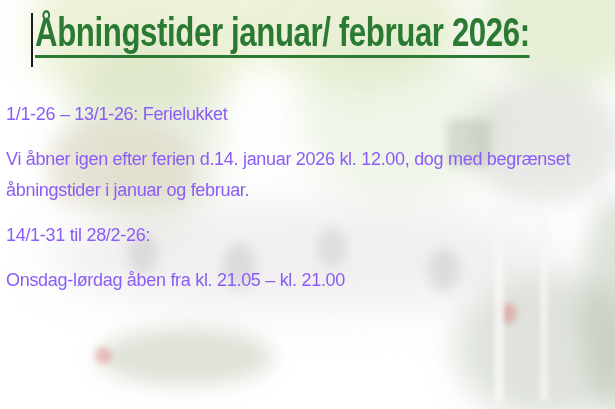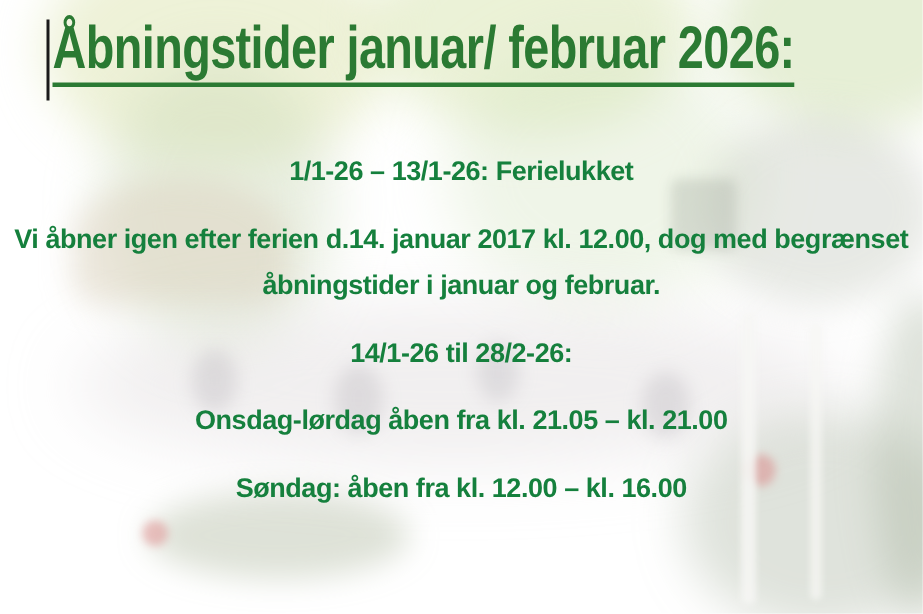--- a/index.html
+++ b/index.html
@@ -58,24 +58,24 @@
   .title-inner {
     display: inline-block;
     transform: scaleX(0.78);
     transform-origin: 0 0;
     border-bottom: 3px solid #2b7a33;
     padding-bottom: 3px;
   }
 
   .lines {
     position: absolute; left: 0; right: 0; top: 99px;
-    text-align: center;
-    color: #15803d;
+    text-align: left;
+    color: #8b5cf6;
     font-size: 18px;
-    font-weight: 700;
+    font-weight: 400;
     line-height: 31px;
     letter-spacing: -0.3px;
   }
   .lines p { margin: 0 6px 14px 6px; }
 </style>
 </head>
 <body>
 
 <div class="page">
 
@@ -105,20 +105,19 @@
 
   <div class="content">
     <div class="caret"></div>
 
     <h1 class="title">
       <span class="title-inner">Åbningstider januar/ februar 2026:</span>
     </h1>
 
     <div class="lines">
       <p>1/1-26 – 13/1-26: Ferielukket</p>
-      <p>Vi åbner igen efter ferien d.14. januar 2017 kl. 12.00, dog med begrænset åbningstider i januar og februar.</p>
-      <p>14/1-26 til 28/2-26:</p>
+      <p>Vi åbner igen efter ferien d.14. januar 2026 kl. 12.00, dog med begrænset åbningstider i januar og februar.</p>
+      <p>14/1-31 til 28/2-26:</p>
       <p>Onsdag-lørdag åben fra kl. 21.05 – kl. 21.00</p>
-      <p>Søndag: åben fra kl. 12.00 – kl. 16.00</p>
     </div>
   </div>
 
 </div>
 
 </body></html>

